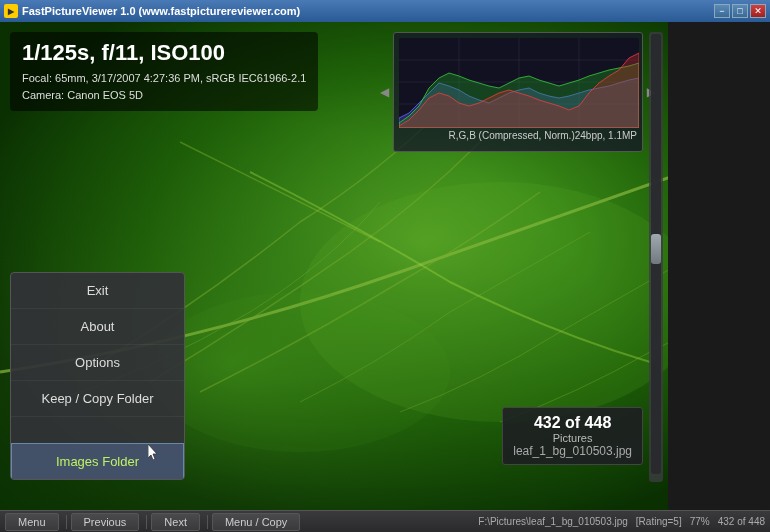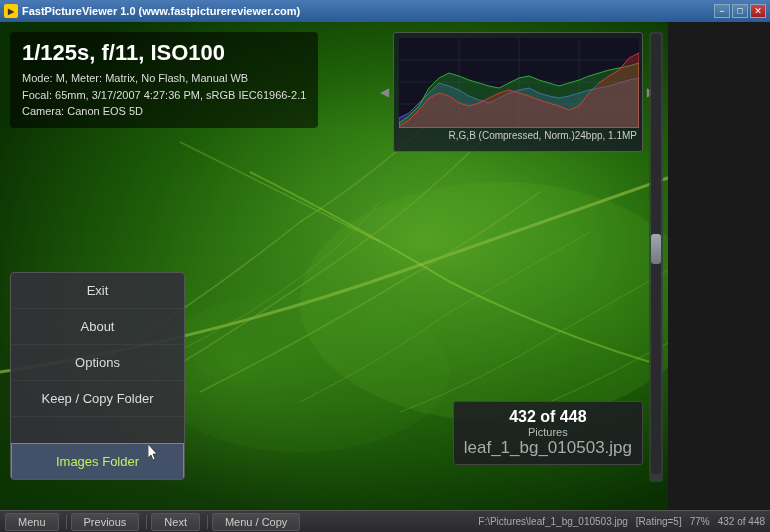--- a/index.html
+++ b/index.html
@@ -237,21 +237,21 @@
     #image-count {
       font-size: 16px;
       font-weight: bold;
       color: white;
     }
     #image-type {
       font-size: 11px;
       color: #bbb;
     }
     #image-filename {
-      font-size: 17px;
+      font-size: 12px;
       color: #aaa;
     }
 
     
     #bottom-toolbar {
       height: 22px;
       background: linear-gradient(to bottom, #3a3a3d, #2a2a2d);
       display: flex;
       align-items: center;
       padding: 0 5px;
@@ -356,21 +356,20 @@
       <ellipse cx="300" cy="350" rx="150" ry="80" fill="rgba(80,160,30,0.1)"></ellipse>
 
       <path d="M 250,150 Q 350,200 450,260 Q 550,310 650,340" stroke="#a0d840" stroke-width="2" fill="none" opacity="0.4"></path>
       <path d="M 180,120 Q 280,170 380,220" stroke="#9acc38" stroke-width="1.5" fill="none" opacity="0.35"></path>
     </svg>
   </div>
 
   <div id="info-overlay">
     <div id="info-title">1/125s, f/11, ISO100</div>
     <div id="info-details">
-      <div>Mode: M, Meter: Matrix, No Flash, Manual WB</div>
       <div>Focal: 65mm, 3/17/2007 4:27:36 PM, sRGB IEC61966-2.1</div>
       <div>Camera: Canon EOS 5D</div>
     </div>
   </div>
 
   <div id="histogram-overlay">
     <span class="hist-arrow hist-arrow-left">◀</span>
     <div id="histogram-canvas">
       <svg id="histogram-svg" viewBox="0 0 240 90" xmlns="http://www.w3.org/2000/svg">
         <defs>

